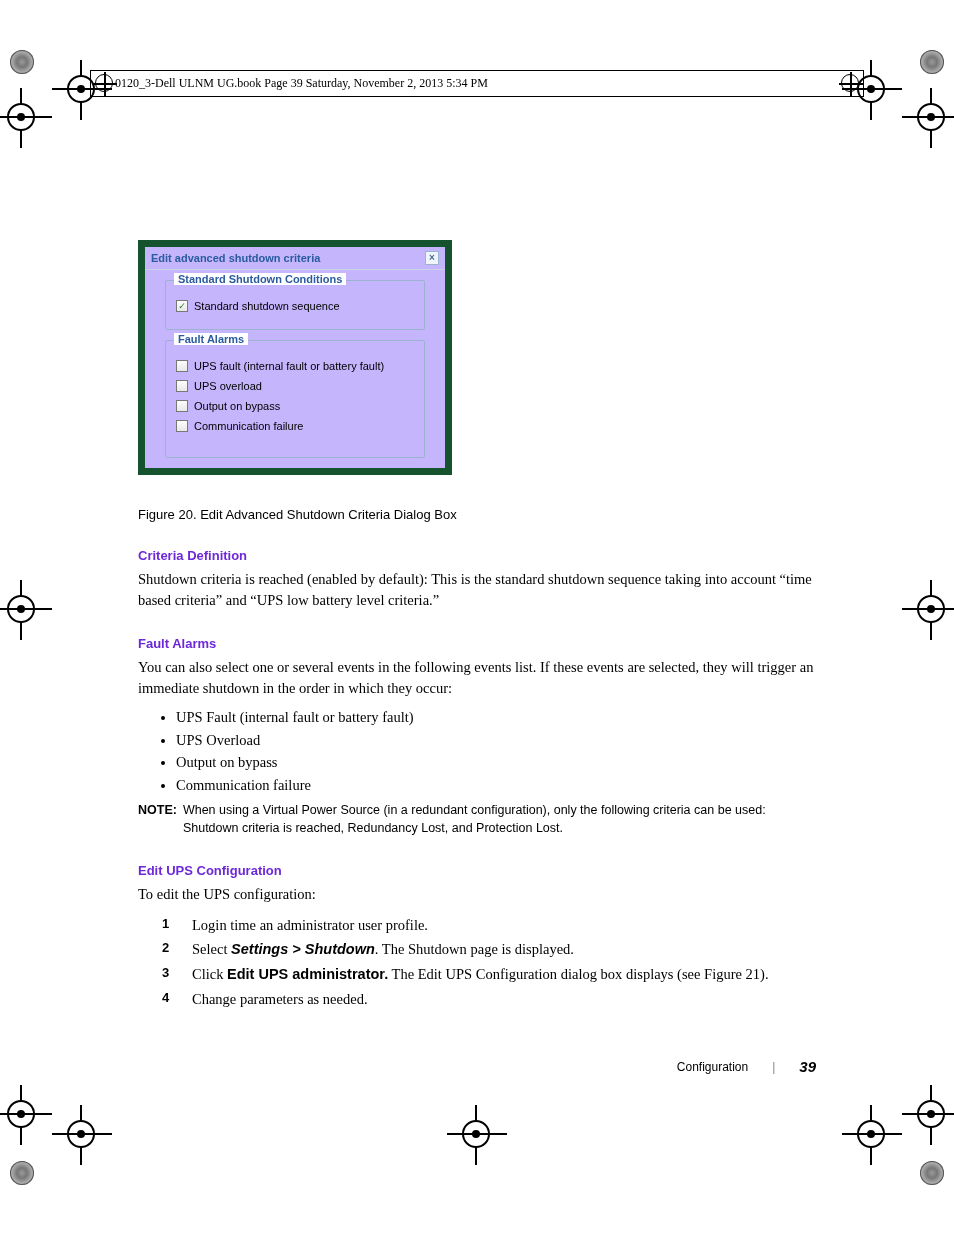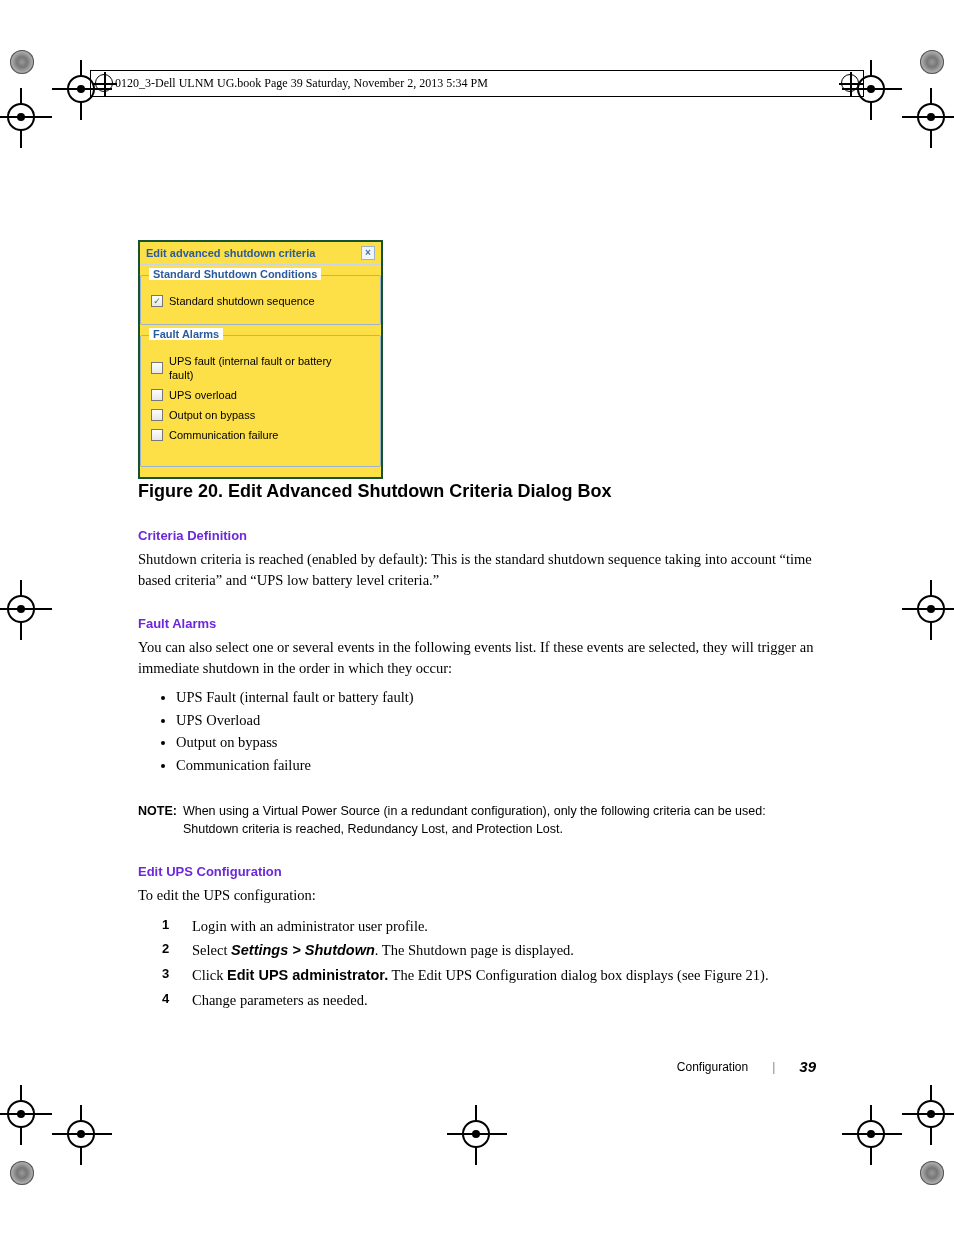--- a/index.html
+++ b/index.html
@@ -96,23 +96,23 @@
 
   .page-content {
     position: absolute;
     left: 138px;
     top: 240px;
     width: 680px;
   }
 
   
   .dialog {
-    width: 245px;
-    border: 2px solid #14532d;
-    background: #fde047;
+    width: 314px;
+    border: 7px solid #14532d;
+    background: #c4b5fd;
     font-family: Arial, sans-serif;
     font-size: 11px;
   }
   .dialog-title {
     display: flex;
     justify-content: space-between;
     align-items: center;
     padding: 4px 6px;
     font-weight: bold;
     color: #2a5b9e;
@@ -122,21 +122,21 @@
   .dialog-close {
     width: 14px; height: 14px;
     border: 1px solid #9ab3cf;
     background: #f0f5fb;
     text-align: center;
     font-size: 10px;
     line-height: 12px;
     color: #4a6d96;
   }
   .fieldset {
-    margin: 10px 0;
+    margin: 10px 20px;
     border: 1px solid #9ab3cf;
     border-radius: 2px;
     padding: 12px 22px 10px 10px;
     position: relative;
   }
   .legend {
     position: absolute;
     top: -8px;
     left: 8px;
     background: #fff;
@@ -174,23 +174,23 @@
     padding: 2px 12px;
     border: 1px solid #9ab3cf;
     background: linear-gradient(#ffffff,#e9eef6);
     font-size: 11px;
     border-radius: 2px;
     color: #333;
   }
 
   .fig-caption {
     font-family: Arial, Helvetica, sans-serif;
-    font-weight: bold;
-    font-size: 18px;
-    margin-top: 2px;
+    font-weight: normal;
+    font-size: 13px;
+    margin-top: 32px;
   }
   .h3 {
     font-family: Arial, Helvetica, sans-serif;
     font-weight: bold;
     font-size: 13px;
     margin-top: 26px;
     color: #6d28d9;
   }
   .body {
     font-family: Georgia, 'Times New Roman', serif;
@@ -207,21 +207,21 @@
     font-size: 14.5px;
     line-height: 1.55;
     list-style: disc;
   }
   .note {
     display: flex;
     gap: 6px;
     font-family: Arial, Helvetica, sans-serif;
     font-size: 12.5px;
     line-height: 1.4;
-    margin-top: 27px;
+    margin-top: 6px;
   }
   .note .label { font-weight: bold; white-space: nowrap; }
   ol.steps {
     margin: 8px 0 0 24px;
     padding: 0;
     counter-reset: step;
     list-style: none;
   }
   ol.steps li {
     font-family: Georgia, serif;
@@ -407,21 +407,21 @@
 
   <div class="note">
     <span class="label">NOTE:</span>
     <span>When using a Virtual Power Source (in a redundant configuration), only the following criteria can be used: Shutdown criteria is reached, Redundancy Lost, and Protection Lost.</span>
   </div>
 
   <div class="h3">Edit UPS Configuration</div>
   <div class="body">To edit the UPS configuration:</div>
 
   <ol class="steps">
-    <li>Login with an administrator user profile.</li>
+    <li>Login time an administrator user profile.</li>
     <li>
       <span>Select </span><span class="bold-italic-sans">Settings &gt; Shutdown</span><span>. The Shutdown page is displayed.</span>
     </li>
     <li>
       <span>Click </span><span class="bold-sans">Edit UPS administrator.</span><span> The Edit UPS Configuration dialog box displays (see Figure 21).</span>
     </li>
     <li>Change parameters as needed.</li>
   </ol>
 
 </div>

